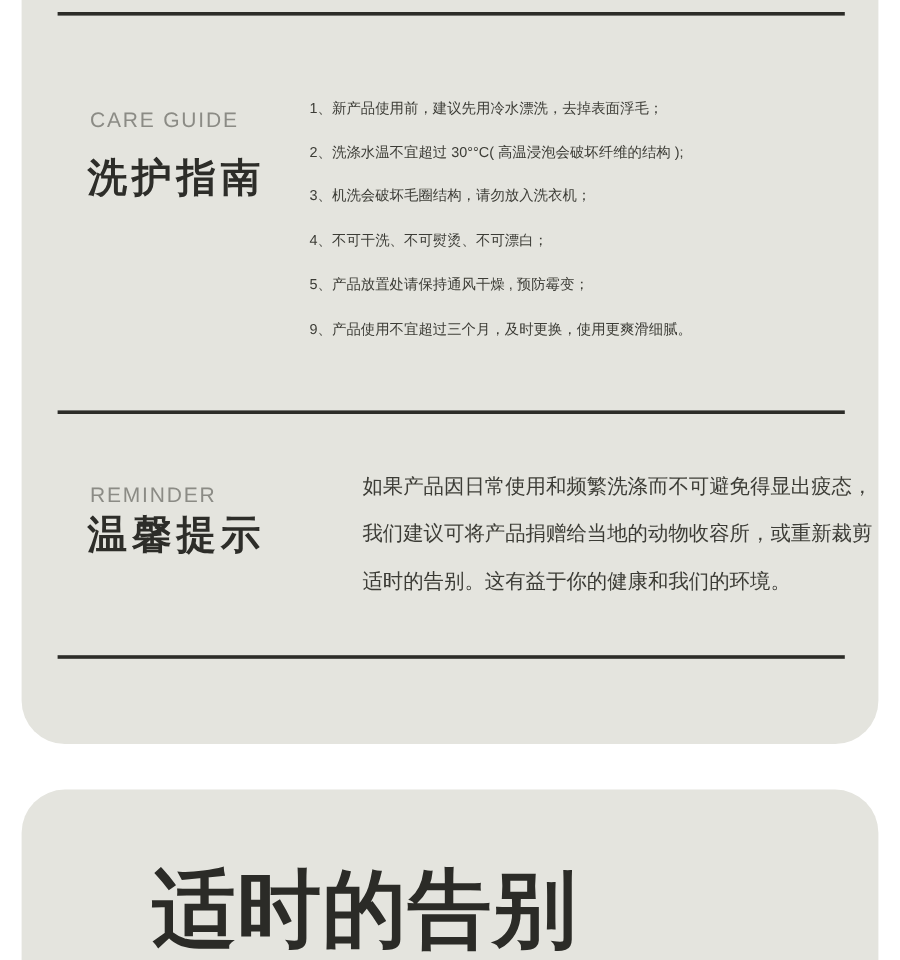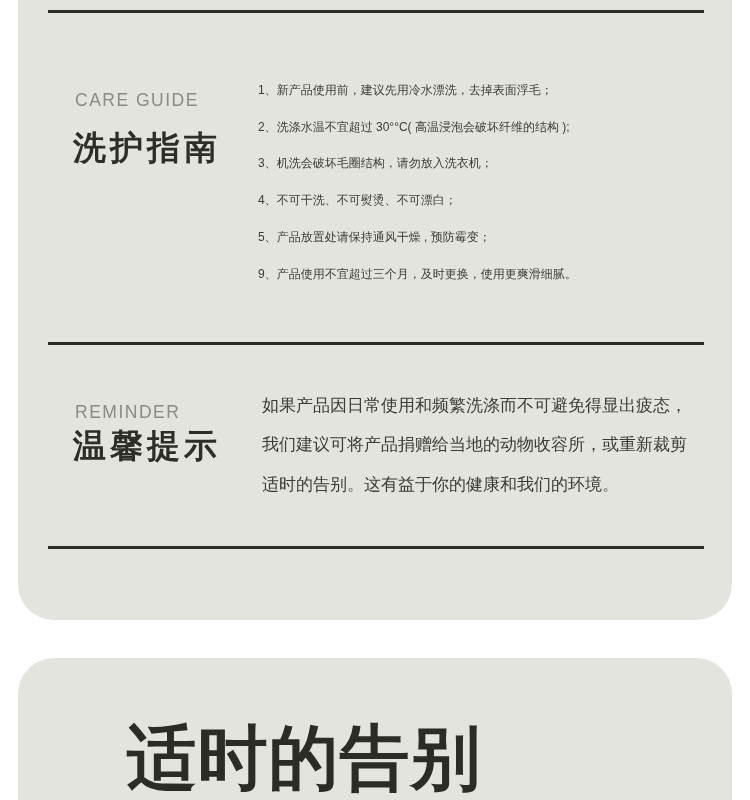--- a/index.html
+++ b/index.html
@@ -31,21 +31,21 @@
 
   .care-list {
     position: absolute; left: 258px; top: 72px;
     list-style: none; font-size: 12px; line-height: 36.7px;
     color: #3c3c36; white-space: nowrap;
   }
   .reminder-text {
     position: absolute; left: 262px; top: 386px;
     font-size: 17px; line-height: 39.4px; color: #3c3c36; white-space: nowrap;
   }
-  .reminder-text div { display: block; }
+  .reminder-text div { display: block; margin-left: 40px; }
 
   .footer-headline {
     position: absolute; left: 18px; width: 572px; top: 720px;
     text-align: center; font-size: 70px; line-height: 76px;
     font-weight: 700; color: #2b2b27; letter-spacing: 1px;
   }
 </style>
 </head>
 <body>
 

